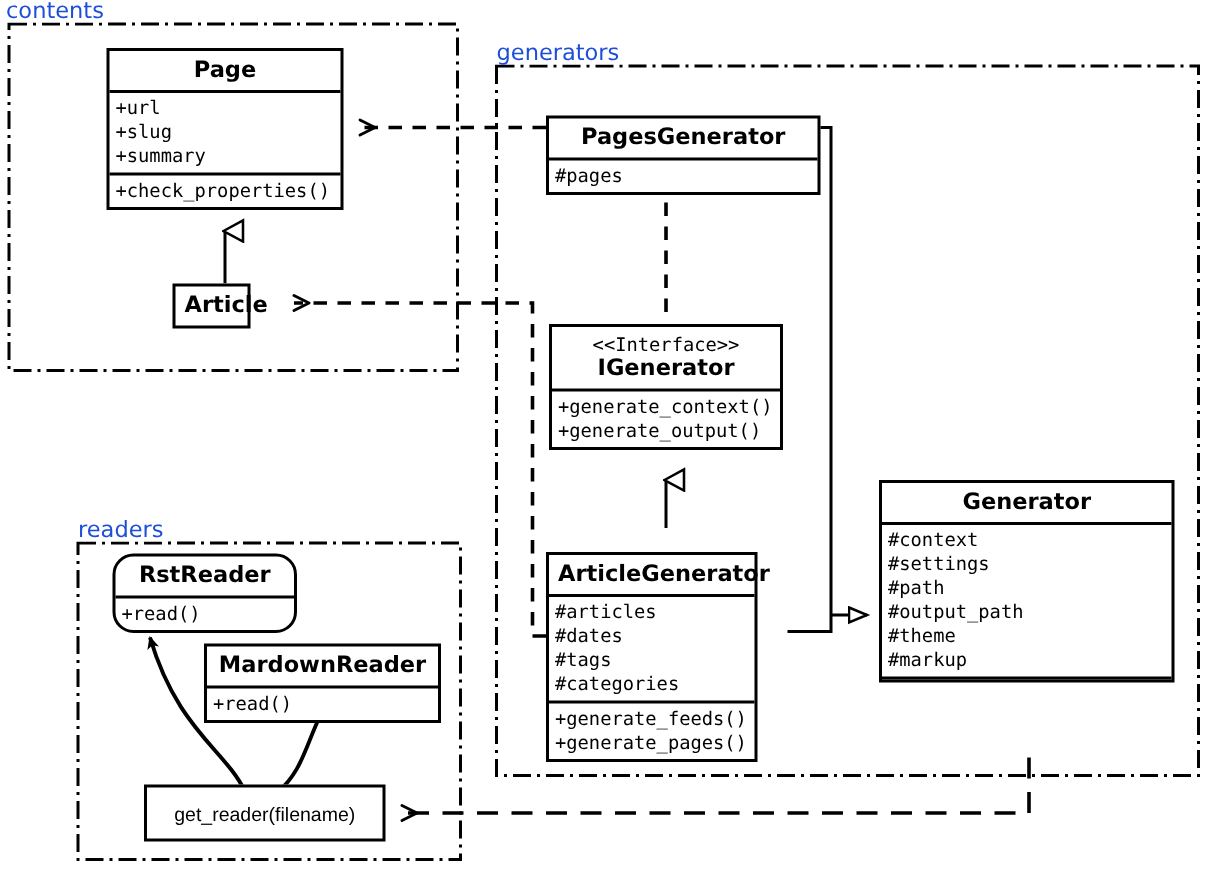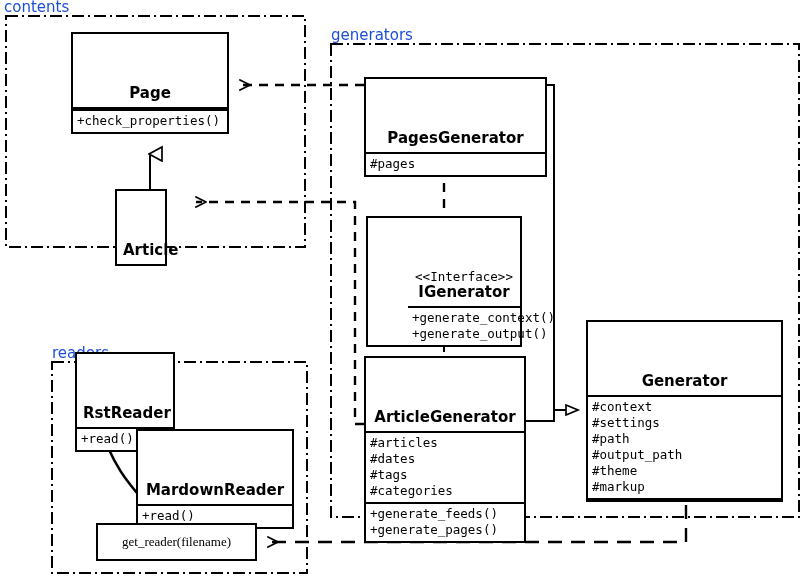--- a/index.html
+++ b/index.html
@@ -33,41 +33,40 @@
     z-index:5;
   }
   .cls .name{
     font-family:"DejaVu Sans",sans-serif;
     font-weight:bold;
     font-size:15px;
     text-align:center;
     padding:4px 6px 5px 6px;
     line-height:17px;
     white-space:nowrap;
-    margin-top:47px;
   }
   .cls .stereo{
     font-family:"DejaVu Sans Mono",monospace;
     font-weight:normal;
     font-size:12.5px;
     text-align:center;
     line-height:15px;
     display:block;
   }
   .cls .sep{height:0;border-top:2px solid #000;}
   .cls .compartment{
     padding:2px 4px 3px 4px;
     line-height:16px;
     white-space:nowrap;
   }
   .cls .compartment div{white-space:nowrap;}
   .func{
     position:absolute;box-sizing:border-box;
     border:2px solid #000;background:#fff;
-    font-family:Liberation Serif, serif;
+    font-family:Liberation Sans, sans-serif;
     font-size:13px;
     display:flex;align-items:center;justify-content:center;
     z-index:5;
   }
 </style>
 </head>
 <body>
 
 <div id="canvas">
 
@@ -136,51 +135,56 @@
     </g>
   </svg>
 
   <div class="pkg-label" style="left:2px;top:0px;">contents</div>
   <div class="pkg-label" style="left:329px;top:28px;">generators</div>
   <div class="pkg-label" style="left:50px;top:346px;">readers</div>
 
   <div class="cls" style="left:71px;top:32px;width:158px;">
     <div class="name">Page</div>
     <div class="sep"></div>
+    <div class="compartment">
+      <div>+url</div>
+      <div>+slug</div>
+      <div>+summary</div>
+    </div>
     <div class="sep"></div>
     <div class="compartment">
       <div>+check_properties()</div>
     </div>
   </div>
 
   <div class="cls" style="left:115px;top:189px;width:52px;">
     <div class="name">Article</div>
   </div>
 
   <div class="cls" style="left:364px;top:77px;width:183px;">
     <div class="name">PagesGenerator</div>
     <div class="sep"></div>
     <div class="compartment">
       <div>#pages</div>
     </div>
   </div>
 
-  <div class="cls" style="left:366px;top:216px;width:156px;padding-left:40px;">
+  <div class="cls" style="left:366px;top:216px;width:156px;">
     <div class="name">
       <span class="stereo">&lt;&lt;Interface&gt;&gt;</span>
       <span>IGenerator</span>
     </div>
     <div class="sep"></div>
     <div class="compartment">
       <div>+generate_context()</div>
       <div>+generate_output()</div>
     </div>
   </div>
 
-  <div class="cls" style="left:364px;top:356px;width:162px;">
+  <div class="cls" style="left:364px;top:368px;width:141px;">
     <div class="name">ArticleGenerator</div>
     <div class="sep"></div>
     <div class="compartment">
       <div>#articles</div>
       <div>#dates</div>
       <div>#tags</div>
       <div>#categories</div>
     </div>
     <div class="sep"></div>
     <div class="compartment">
@@ -196,21 +200,21 @@
       <div>#context</div>
       <div>#settings</div>
       <div>#path</div>
       <div>#output_path</div>
       <div>#theme</div>
       <div>#markup</div>
     </div>
     <div class="sep"></div>
   </div>
 
-  <div class="cls" style="left:75px;top:352px;width:100px;">
+  <div class="cls" style="left:75px;top:369px;width:123px;border-radius:14px;">
     <div class="name">RstReader</div>
     <div class="sep"></div>
     <div class="compartment">
       <div>+read()</div>
     </div>
   </div>
 
   <div class="cls" style="left:136px;top:429px;width:158px;">
     <div class="name">MardownReader</div>
     <div class="sep"></div>

